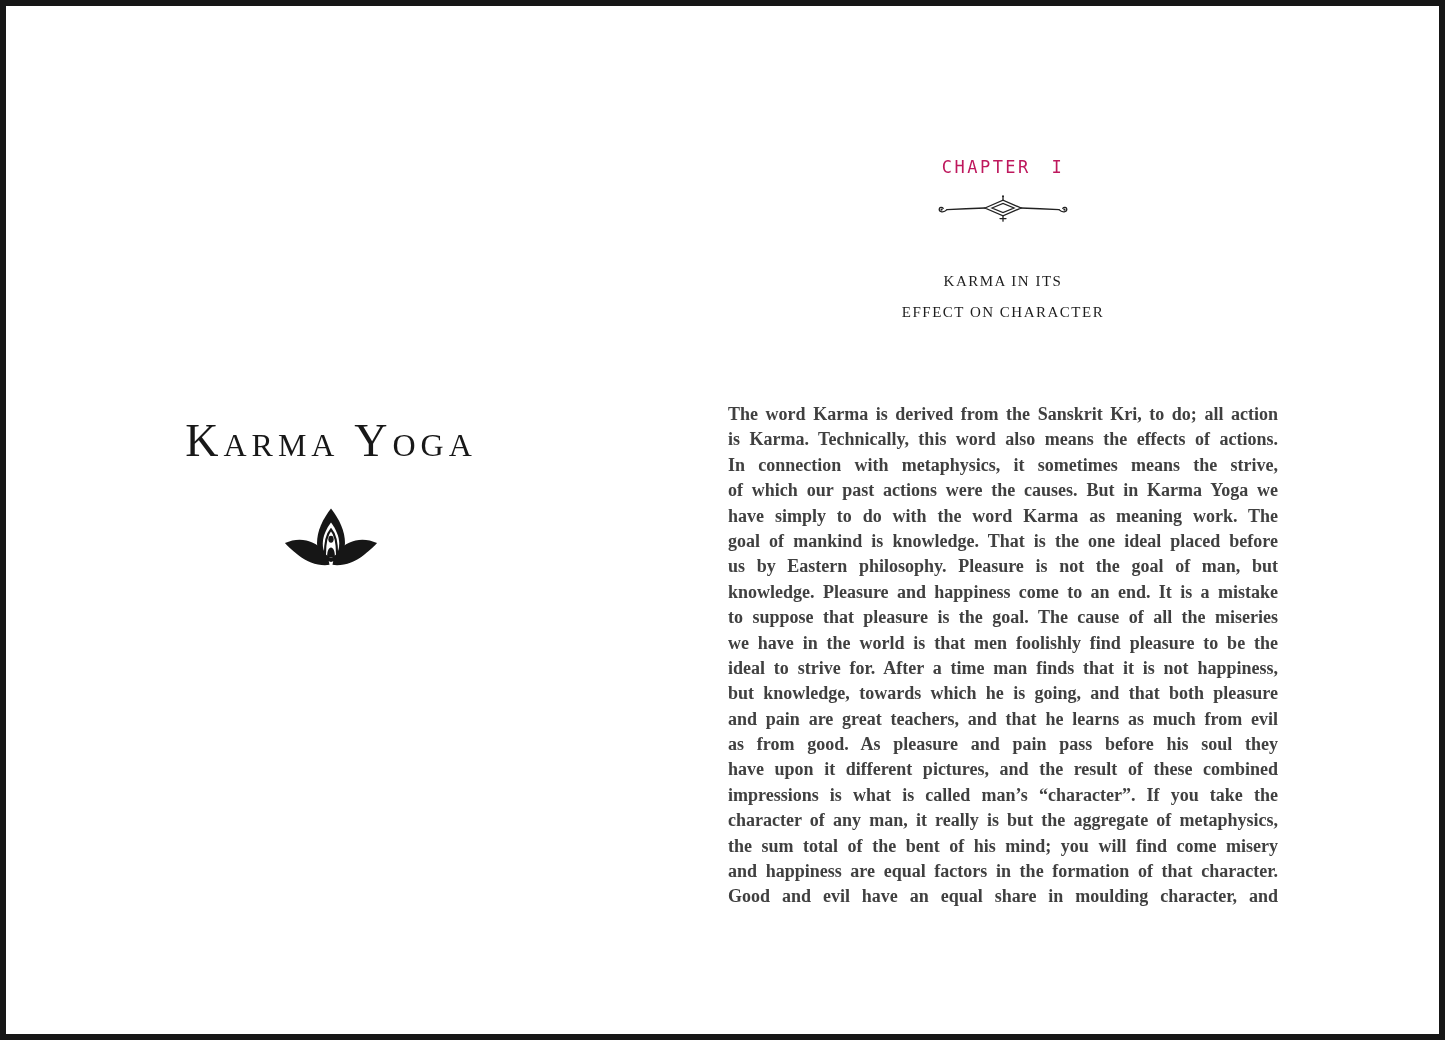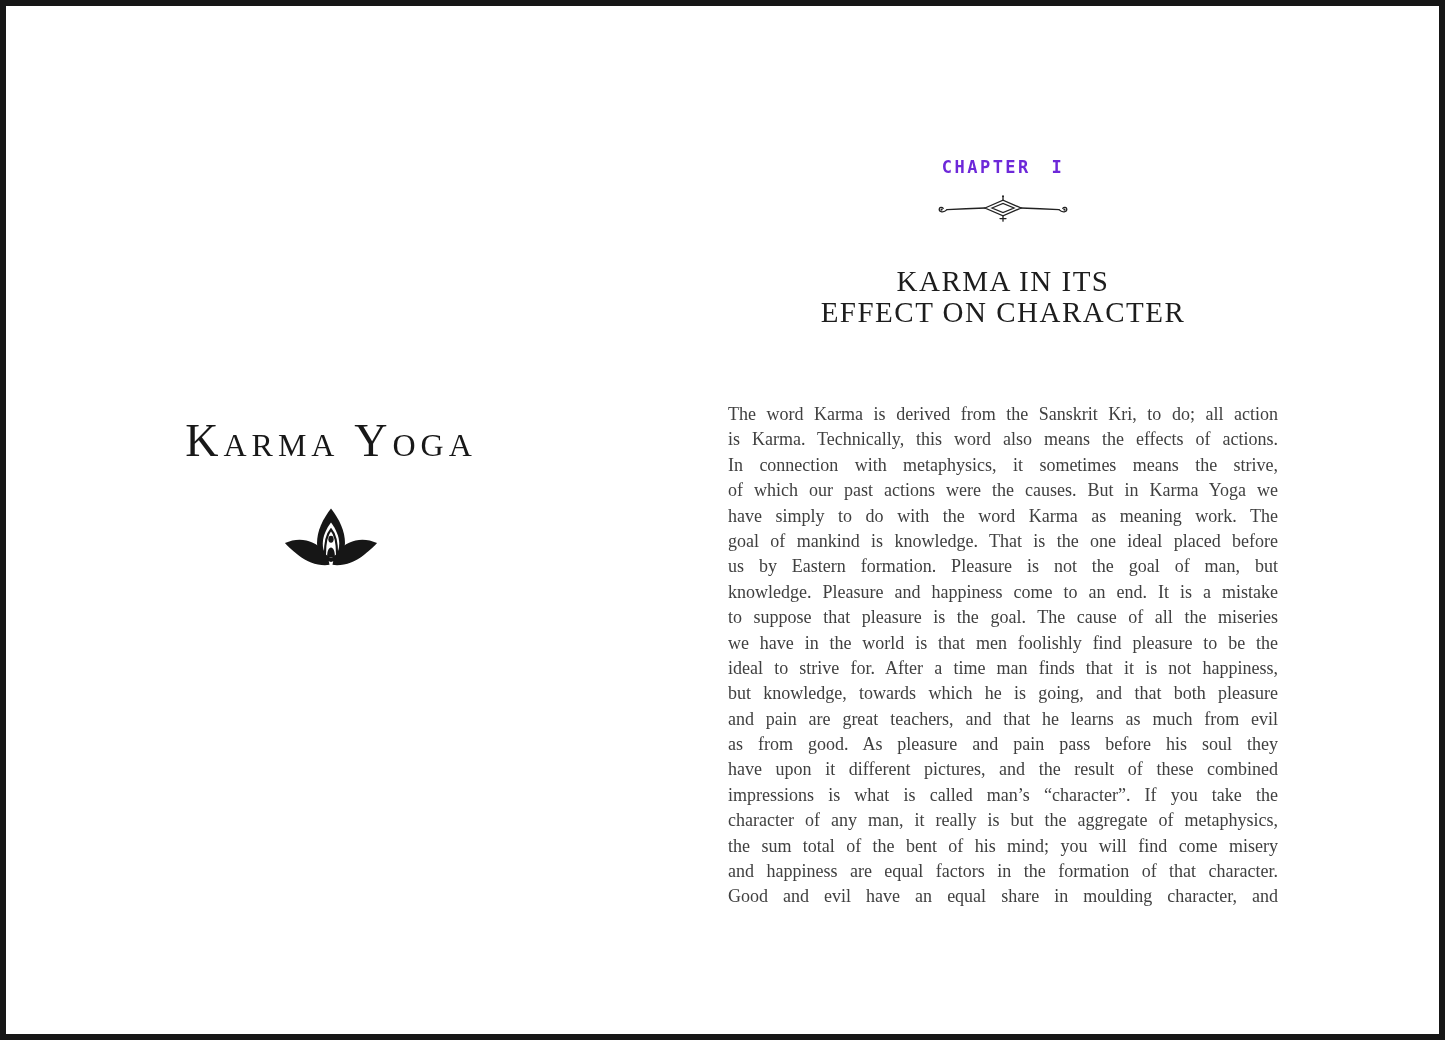--- a/index.html
+++ b/index.html
@@ -61,41 +61,41 @@
     height: 100%;
   }
   .chapter-label {
     position: absolute;
     left: 0;
     top: 157px;
     width: 550px;
     text-align: center;
     font-family: "DejaVu Sans Mono", monospace;
     font-size: 17px;
-    font-weight: 700;
+    font-weight: 400;
     letter-spacing: 2.5px;
     word-spacing: 8px;
-    color: #6d28d9;
+    color: #be185d;
   }
   .divider-wrap {
     position: absolute;
     left: 209px;
     top: 194px;
     width: 132px;
     height: 30px;
   }
   .divider-wrap svg { width: 100%; height: 100%; display: block; }
   .chapter-heading {
     position: absolute;
     left: -60px;
     top: 266px;
     width: 670px;
     text-align: center;
     font-family: "Liberation Serif", serif;
-    font-size: 29px;
+    font-size: 15px;
     letter-spacing: 1.5px;
     line-height: 31px;
     color: #1d1d1d;
   }
   .body-text {
     position: absolute;
     left: 0;
     top: 402px;
     width: 550px;
     font-family: "Liberation Serif", serif;
@@ -103,20 +103,21 @@
     color: #404040;
     word-spacing: -0.2px;
   }
   .body-line {
     height: 25.4px;
     line-height: 25.4px;
     text-align: justify;
     text-align-last: justify;
     white-space: normal;
     overflow: visible;
+    font-weight: bold;
   }
 </style>
 </head>
 <body>
 
 <div class="canvas">
   <div class="frame"></div>
 
   <div class="left-page">
     <div class="book-title">Karma Yoga</div>
@@ -176,21 +177,21 @@
       <div>EFFECT ON CHARACTER</div>
     </div>
 
     <div class="body-text">
       <div class="body-line">The word Karma is derived from the Sanskrit Kri, to do; all action</div>
       <div class="body-line">is Karma. Technically, this word also means the effects of actions.</div>
       <div class="body-line">In connection with metaphysics, it sometimes means the strive,</div>
       <div class="body-line">of which our past actions were the causes. But in Karma Yoga we</div>
       <div class="body-line">have simply to do with the word Karma as meaning work. The</div>
       <div class="body-line">goal of mankind is knowledge. That is the one ideal placed before</div>
-      <div class="body-line">us by Eastern formation. Pleasure is not the goal of man, but</div>
+      <div class="body-line">us by Eastern philosophy. Pleasure is not the goal of man, but</div>
       <div class="body-line">knowledge. Pleasure and happiness come to an end. It is a mistake</div>
       <div class="body-line">to suppose that pleasure is the goal. The cause of all the miseries</div>
       <div class="body-line">we have in the world is that men foolishly find pleasure to be the</div>
       <div class="body-line">ideal to strive for. After a time man finds that it is not happiness,</div>
       <div class="body-line">but knowledge, towards which he is going, and that both pleasure</div>
       <div class="body-line">and pain are great teachers, and that he learns as much from evil</div>
       <div class="body-line">as from good. As pleasure and pain pass before his soul they</div>
       <div class="body-line">have upon it different pictures, and the result of these combined</div>
       <div class="body-line">impressions is what is called man’s “character”. If you take the</div>
       <div class="body-line">character of any man, it really is but the aggregate of metaphysics,</div>

